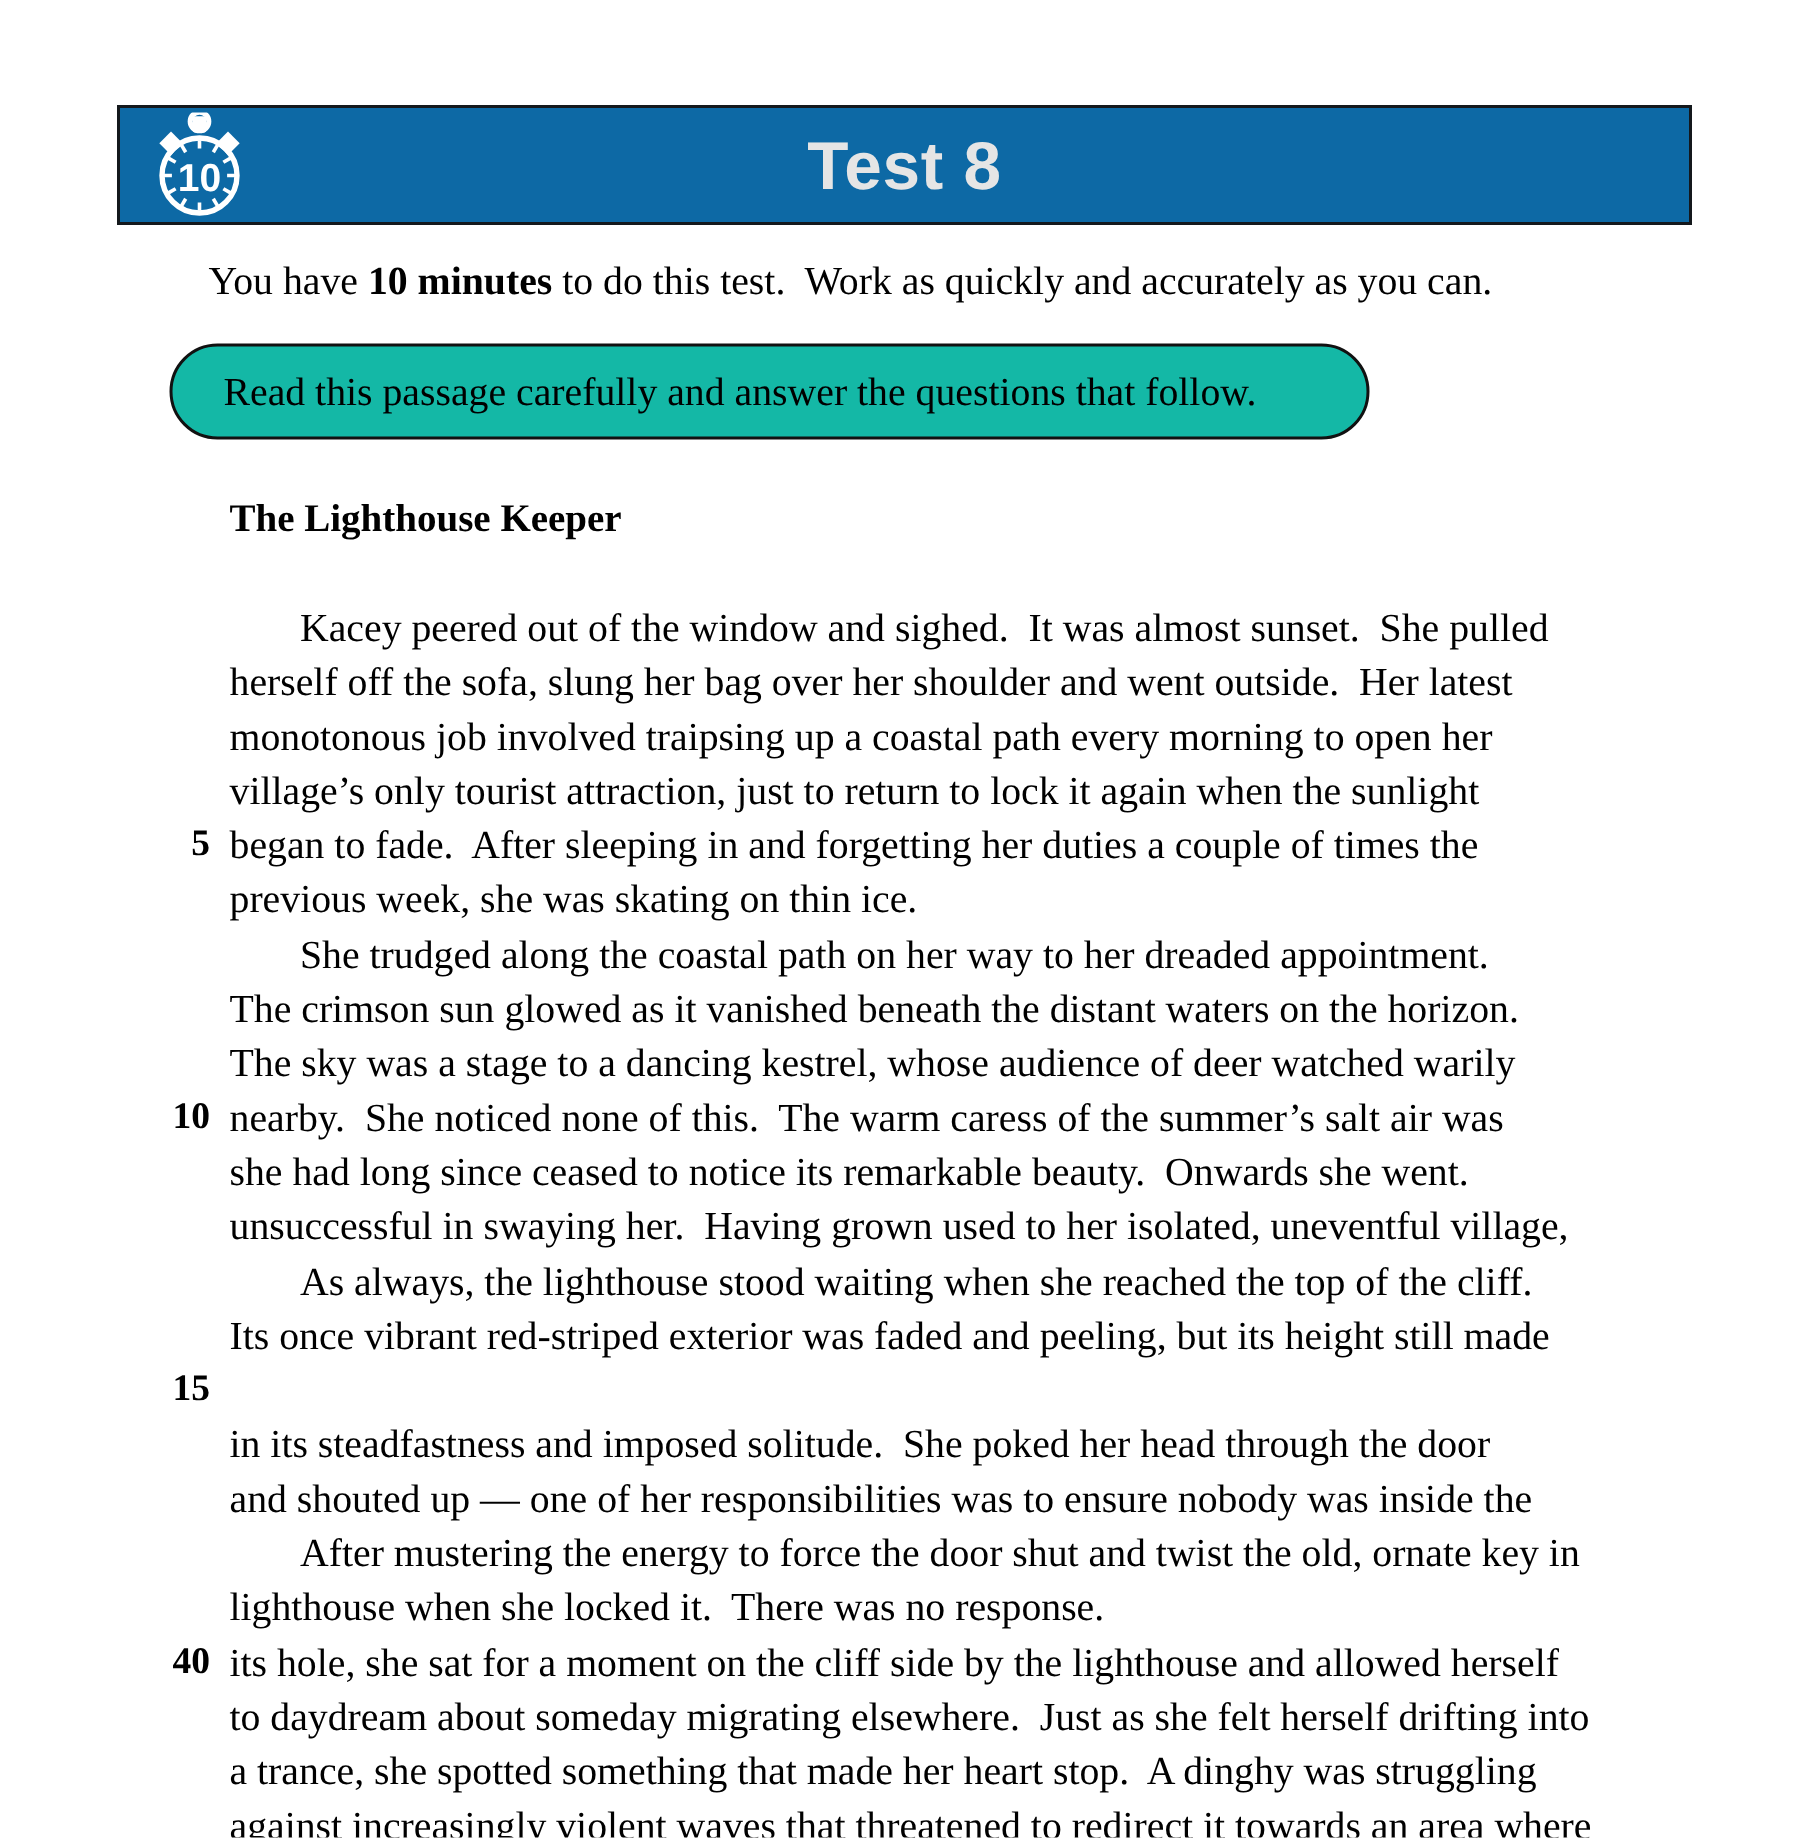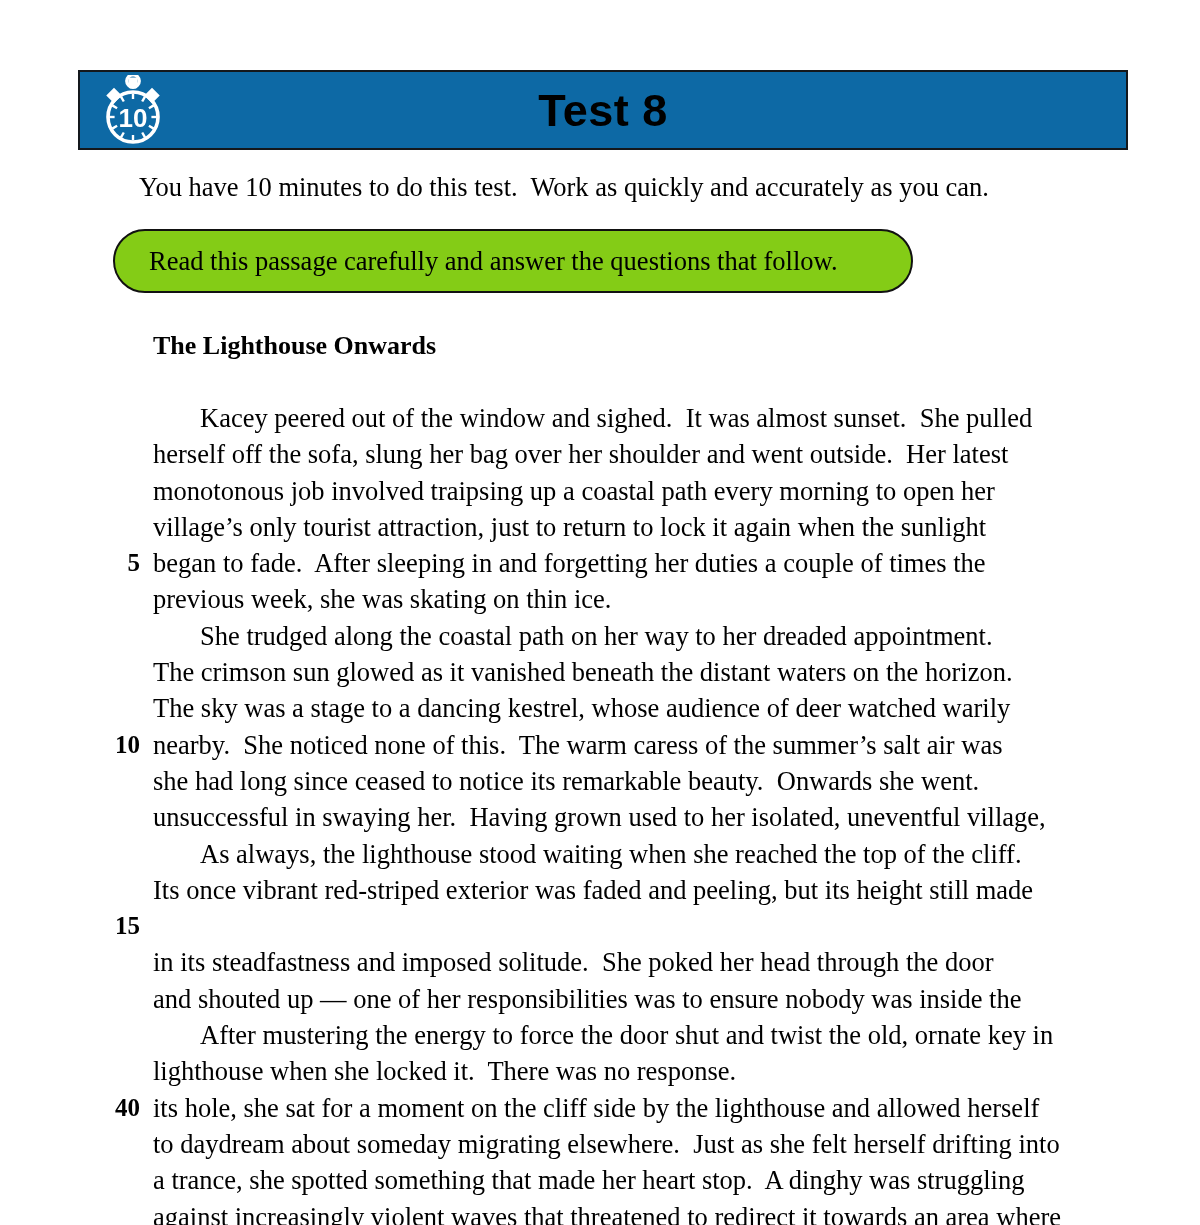--- a/index.html
+++ b/index.html
@@ -28,21 +28,21 @@
     border: 2px solid #14181c;
     box-sizing: border-box;
     display: flex;
     align-items: center;
     justify-content: center;
   }
   .header-title {
     font-family: "Liberation Sans", sans-serif;
     font-weight: bold;
     font-size: 45px;
-    color: #000000;
+    color: #e5e5e5;
     letter-spacing: 0.5px;
     line-height: 1;
   }
   .stopwatch {
     position: absolute;
     left: 20px;
     top: 50%;
     transform: translateY(-50%);
     width: 66px;
     height: 70px;
@@ -50,33 +50,33 @@
 
   
   .instruction {
     position: absolute;
     left: 139px;
     top: 170px;
     font-size: 26.5px;
     line-height: 34px;
     white-space: pre;
   }
-  .instruction b { font-weight: normal; text-align: center; }
+  .instruction b { font-weight: bold; text-align: center; }
 
   
   .callout {
     position: absolute;
     left: 113px;
     top: 229px;
     width: 800px;
     height: 64px;
     border: 2.4px solid #111111;
     border-radius: 36px;
     box-sizing: border-box;
-    background: #84cc16;
+    background: #14b8a6;
     display: flex;
     align-items: center;
   }
   .callout-text {
     font-size: 26.5px;
     padding-left: 34px;
     line-height: 1;
   }
 
   
@@ -152,21 +152,21 @@
   </span>
   <span class="header-title">Test 8</span>
 </div>
 
 <div class="instruction"><span>You have </span><b>10 minutes</b><span> to do this test.  Work as quickly and accurately as you can.</span></div>
 
 <div class="callout">
   <span class="callout-text">Read this passage carefully and answer the questions that follow.</span>
 </div>
 
-<div class="passage-title">The Lighthouse Onwards</div>
+<div class="passage-title">The Lighthouse Keeper</div>
 
 <div class="passage">
 
 <div class="p-line"><span class="lnum"></span><span class="ltext indent">Kacey peered out of the window and sighed.  It was almost sunset.  She pulled</span></div>
     <div class="p-line"><span class="lnum"></span><span class="ltext">herself off the sofa, slung her bag over her shoulder and went outside.  Her latest</span></div>
     <div class="p-line"><span class="lnum"></span><span class="ltext">monotonous job involved traipsing up a coastal path every morning to open her</span></div>
     <div class="p-line"><span class="lnum"></span><span class="ltext">village’s only tourist attraction, just to return to lock it again when the sunlight</span></div>
     <div class="p-line"><span class="lnum">5</span><span class="ltext">began to fade.  After sleeping in and forgetting her duties a couple of times the</span></div>
     <div class="p-line"><span class="lnum"></span><span class="ltext">previous week, she was skating on thin ice.</span></div>
     <div class="p-line"><span class="lnum"></span><span class="ltext indent">She trudged along the coastal path on her way to her dreaded appointment.</span></div>

